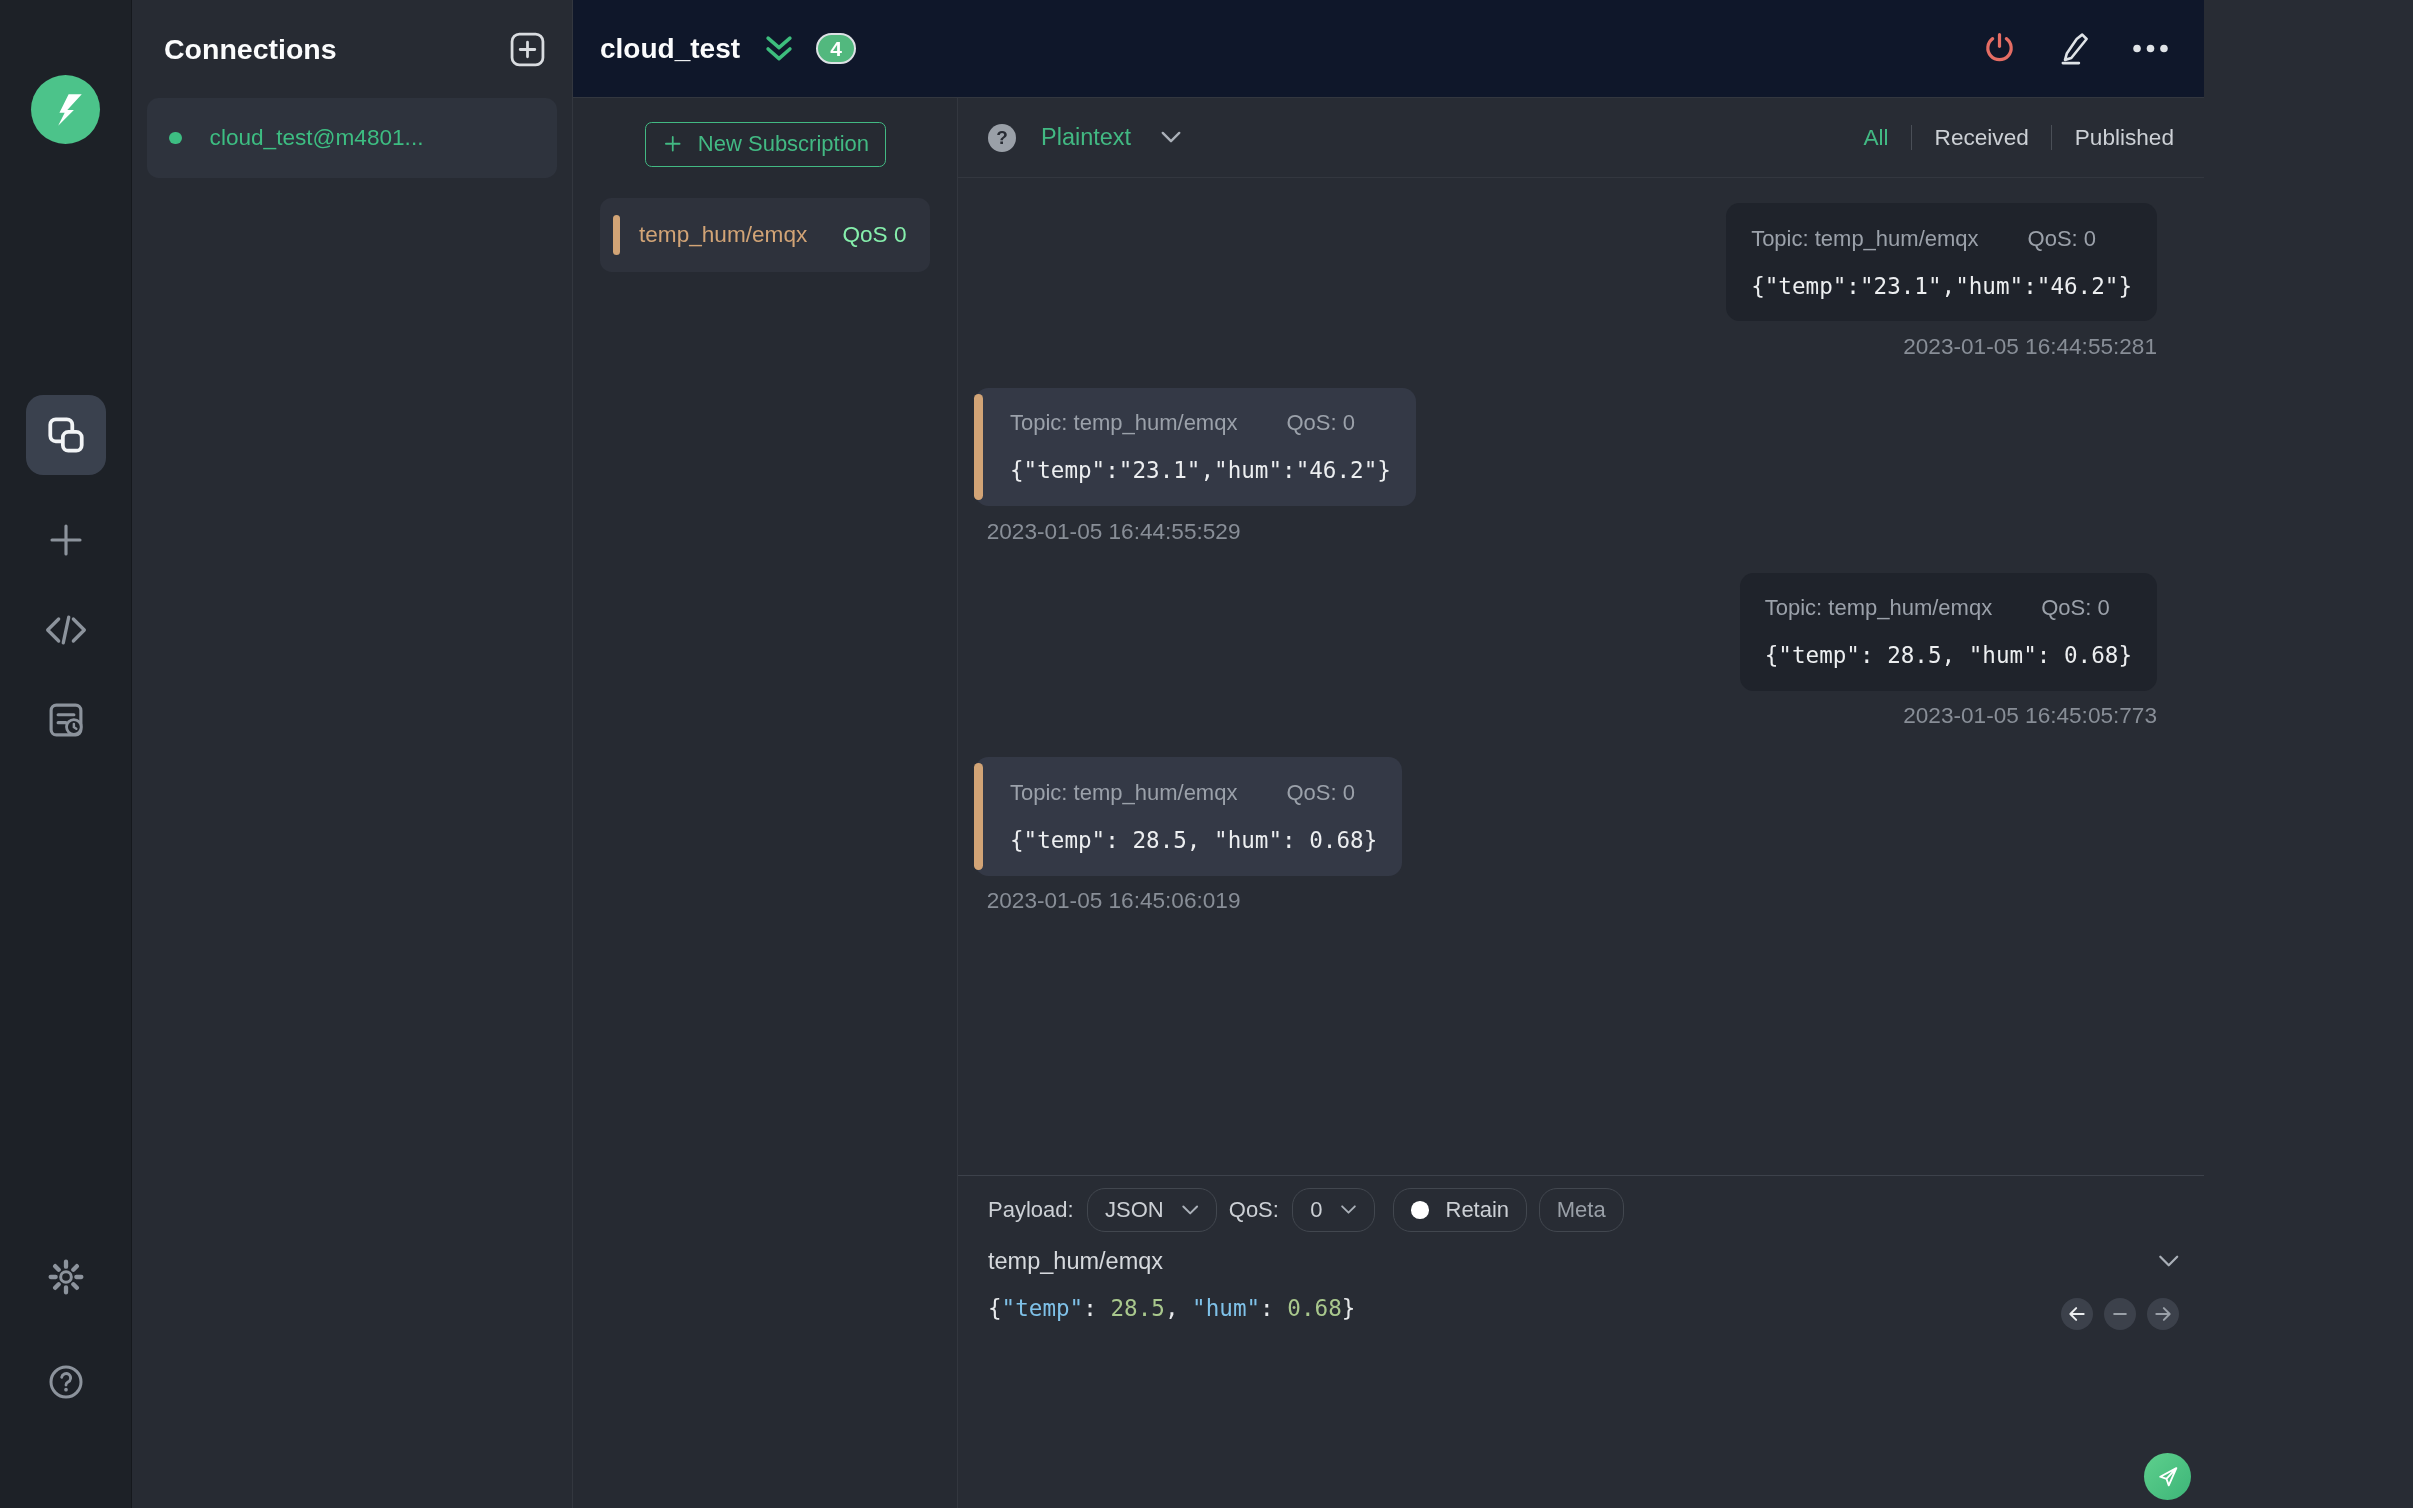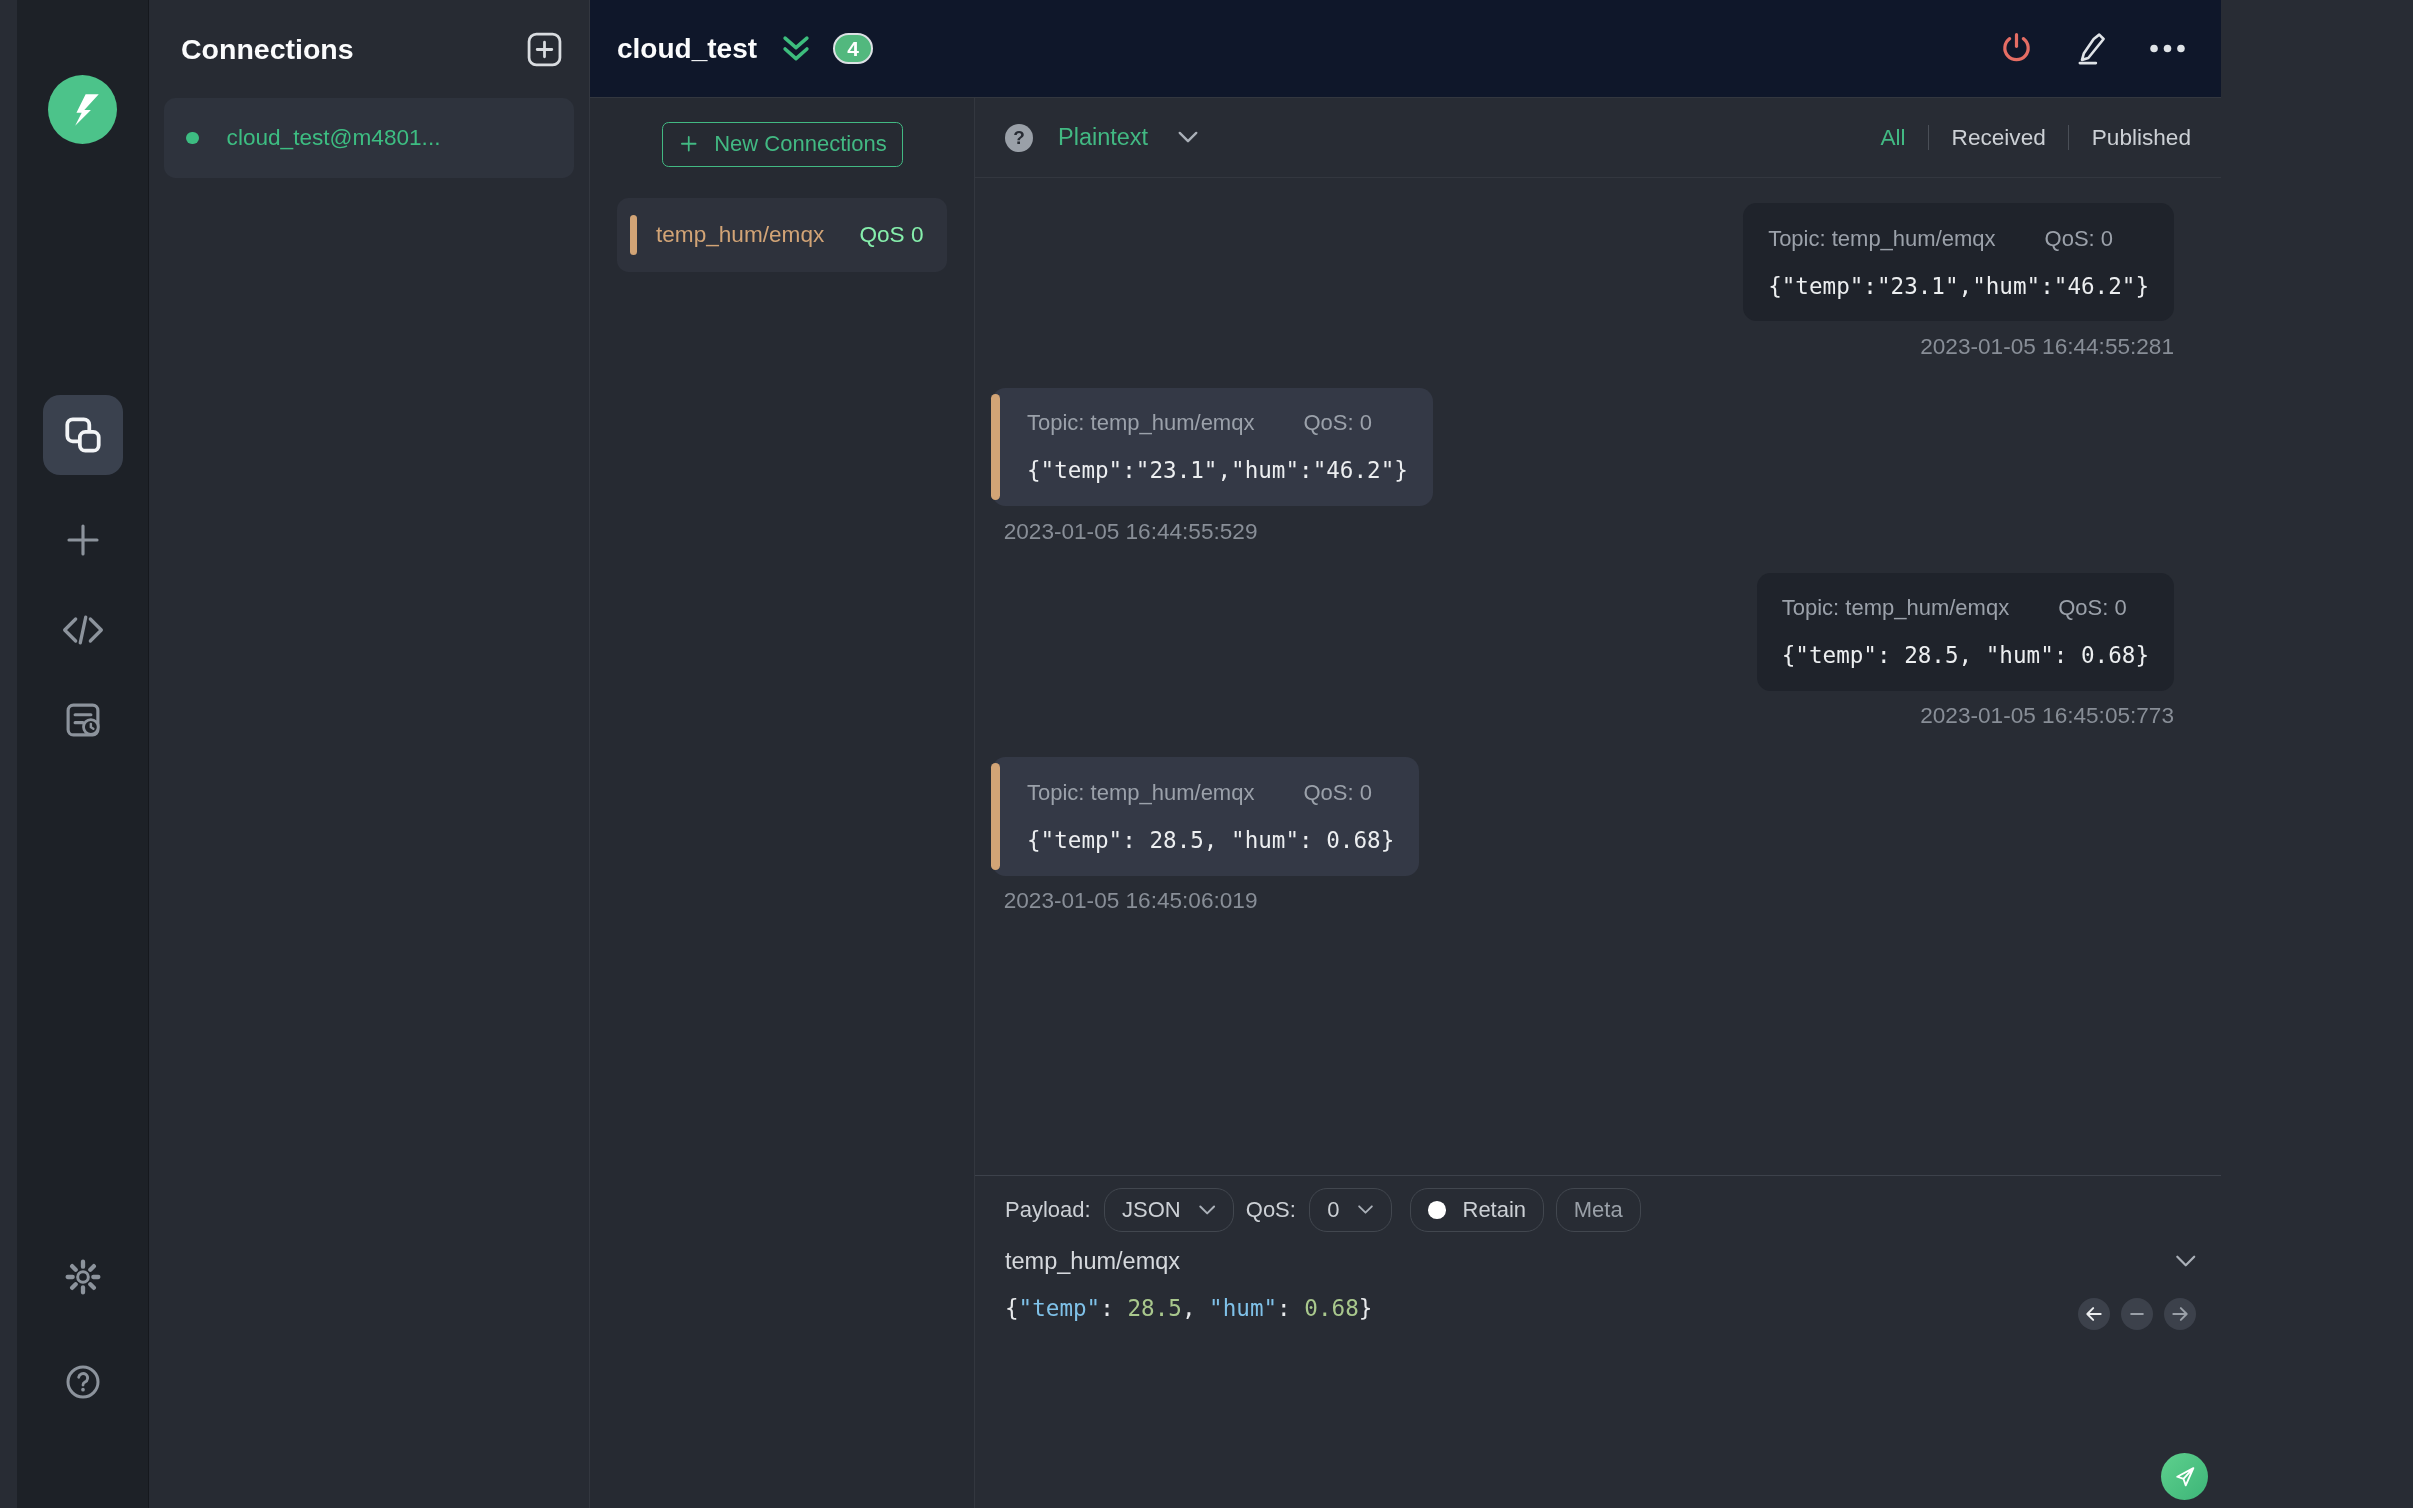--- a/index.html
+++ b/index.html
@@ -1,19 +1,19 @@
 <!DOCTYPE html>
 <html style="font-size:13.4px"><head>
 <meta charset="utf-8">
 <style>
   * { margin:0; padding:0; box-sizing:border-box; }
   html,body { width:2413px; height:1508px; overflow:hidden; }
   body { font-family:"Liberation Sans", sans-serif; background:#282c34; color:#e4e7ea; }
 
-  .app { display:flex; width:2204px; height:1508px;margin-left:17px; }
+  .app { display:flex; width:2204px; height:1508px; }
 
   
   .rail { width:132px; background:#1d2127; border-right:0.8px solid #15181d;
           display:flex; flex-direction:column; align-items:center; flex-shrink:0; padding-top:75px; }
   .logo { width:69px; height:69px; border-radius:50%; background:#4cc38a;
           display:flex; align-items:center; justify-content:center; }
   .rail-btn { width:80px; height:80px; border-radius:17px; display:flex; align-items:center; justify-content:center; }
   .rail-btn.active { background:#3a414e; }
   .rail-group-top { margin-top:251px; display:flex; flex-direction:column; align-items:center; gap:40px; }
   .rail-spacer { flex:1; }
@@ -215,21 +215,21 @@
       </div>
     </header>
 
     <div class="content">
 
       <div class="subs-col">
         <button class="new-sub">
           <svg width="23.5" height="23.5" viewBox="0 0 24 24">
             <path d="M12 5v14M5 12h14" stroke="#42b983" stroke-width="1.8" stroke-linecap="round"></path>
           </svg>
-          <span>New Connections</span>
+          <span>New Subscription</span>
         </button>
         <div class="sub-card">
           <span class="sub-bar"></span>
           <span class="sub-topic">temp_hum/emqx</span>
           <span class="sub-qos">QoS 0</span>
         </div>
       </div>
 
       <div class="msgs-col">
 

